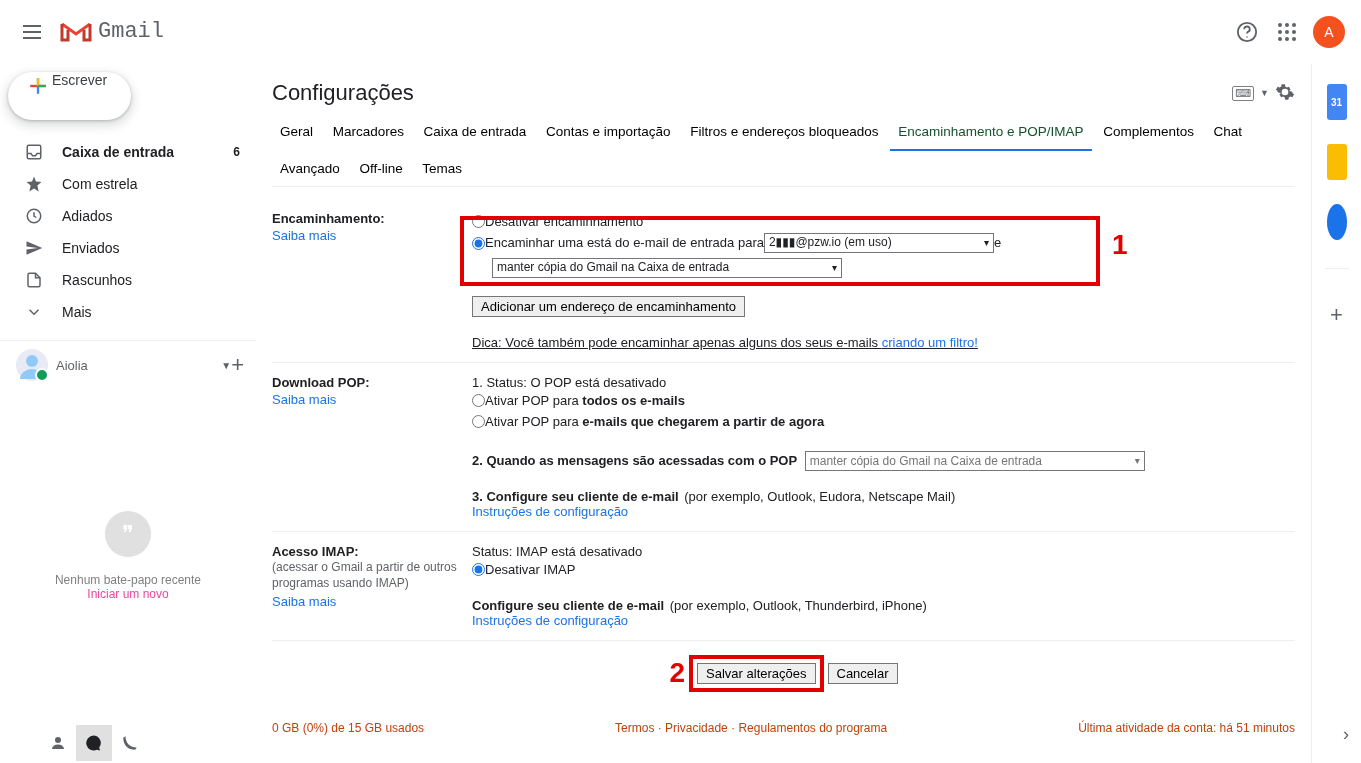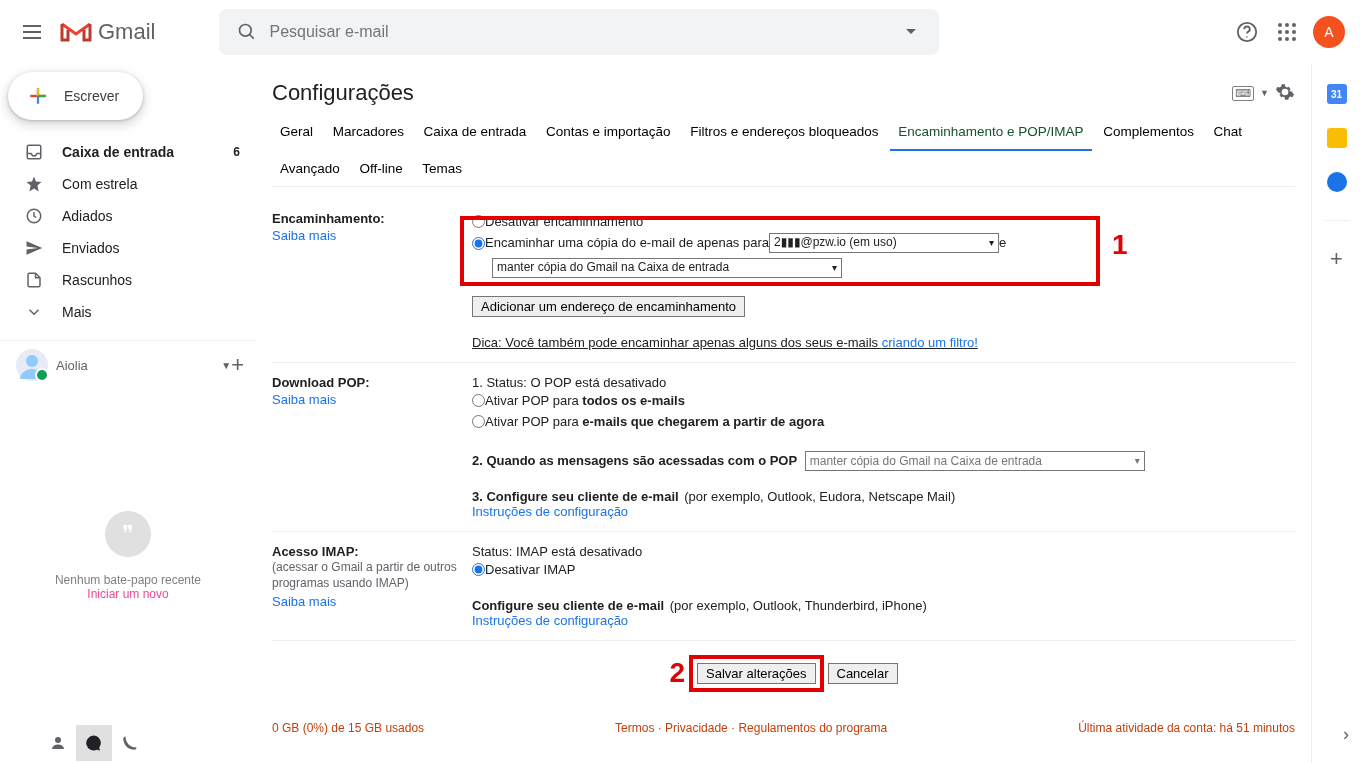--- a/index.html
+++ b/index.html
@@ -7,34 +7,34 @@
   a { text-decoration:none; }
   
   .header { height:64px; display:flex; align-items:center; padding:0 16px 0 8px; border-bottom:1px solid transparent; }
   .menu-btn { width:48px; height:48px; display:flex; align-items:center; justify-content:center; border-radius:50%; cursor:pointer;}
   .menu-icon { width:18px; height:2px; background:#5f6368; position:relative; }
   .menu-icon::before, .menu-icon::after { content:""; position:absolute; left:0; width:18px; height:2px; background:#5f6368; }
   .menu-icon::before { top:-6px; } .menu-icon::after { top:6px; }
   .logo { display:flex; align-items:center; margin-left:4px; cursor:pointer; }
   .logo-m { width:32px; height:24px; position:relative; margin-right:6px;}
   .logo-m svg { width:32px; height:24px;}
-  .logo-text { font-size:22px; color:#5f6368; font-family: Liberation Sans, sans-serif;}
+  .logo-text { font-size:22px; color:#5f6368; font-family: Liberation Mono, monospace;}
   .search-wrap { margin-left:64px; width:720px; }
   .search-box { height:46px; background:#f1f3f4; border-radius:8px; display:flex; align-items:center; padding:0 8px;}
   .search-btn, .search-drop { width:40px; height:40px; display:flex; align-items:center; justify-content:center; color:#5f6368; border-radius:50%; cursor:pointer;}
   .search-input { flex:1; border:none; background:transparent; outline:none; font-size:16px; color:#5f6368;}
   .header-right { margin-left:auto; display:flex; align-items:center;}
   .icon-btn { width:40px; height:40px; display:flex; align-items:center; justify-content:center; border-radius:50%; cursor:pointer; color:#5f6368;}
   .apps-grid { display:grid; grid-template-columns:repeat(3,4px); grid-template-rows:repeat(3,4px); gap:3px;}
   .apps-grid span { width:4px; height:4px; background:#5f6368; border-radius:50%;}
   .avatar { width:32px; height:32px; background:#f4511e; color:#fff; border-radius:50%; display:flex; align-items:center; justify-content:center; font-weight:500; font-size:14px; margin-left:6px; cursor:pointer;}
   
   .body { display:flex; height:calc(100% - 64px); }
   .sidebar { width:256px; padding-top:8px; flex:none; display:flex; flex-direction:column;}
-  .compose { margin-left:8px; background:#fff; border:none; height:48px; padding:0 24px 0 16px; border-radius:24px; box-shadow:0 1px 3px rgba(60,64,67,.3),0 4px 8px 3px rgba(60,64,67,.15); display:inline-flex; align-items:center; gap:12px; font-size:14px; color:#3c4043; cursor:pointer; width:auto;}
+  .compose { margin-left:8px; background:#fff; border:none; height:48px; padding:0 24px 0 16px; border-radius:24px; box-shadow:0 1px 3px rgba(60,64,67,.3),0 4px 8px 3px rgba(60,64,67,.15); display:inline-flex; align-items:flex-start; font-size:14px; color:#3c4043; cursor:pointer; width:auto;}
   .nav-list { margin-top:16px;}
   .nav-item { height:32px; display:flex; align-items:center; padding-left:24px; padding-right:16px; border-radius:0 16px 16px 0; cursor:pointer; color:#202124;}
   .nav-item.active { font-weight:700;}
   .nav-ico { width:20px; height:20px; margin-right:18px; color:#5f6368; display:flex; align-items:center; justify-content:center;}
   .nav-label { font-size:14px; flex:1; white-space:nowrap; overflow:hidden; text-overflow:ellipsis;}
   .nav-count { font-size:12px; color:#202124; font-weight:700;}
   .h-user { display:flex; align-items:center; padding:8px 12px 8px 16px; position:relative; border-top:1px solid #eee; margin-top:12px;}
   .h-user-av { width:32px; height:32px; border-radius:50%; background:#e8eaf6; position:relative;}
   .h-user-av::after { content:""; position:absolute; right:-1px; bottom:-1px; width:10px; height:10px; border-radius:50%; background:#0f9d58; border:2px solid #fff;}
   .h-user-name { font-size:13px; color:#5f6368; margin-left:8px; flex:1;}
@@ -64,21 +64,21 @@
   .select-fake { border:1px solid #767676; height:20px; display:inline-flex; align-items:center; justify-content:space-between; padding:0 4px 0 4px; font-size:12px; background:#fff; cursor:pointer; position:relative;}
   .select-fake::after { content:"▾"; font-size:10px; margin-left:6px;}
   .btn-old { border:1px solid #767676; background:#efefef; padding:2px 8px; font-size:13px; cursor:pointer;}
   .link { color:#1a73e8; cursor:pointer;}
   .redbox { position:absolute; border:4px solid #e30000; pointer-events:none;}
   .redlabel { font-size:28px; font-weight:700; color:#e30000; position:absolute;}
   .footer-row { display:flex; justify-content:space-between; padding:32px 0 0 0; color:#c2410c; font-size:12px;}
   .buttons-row { text-align:center; padding-top:16px; border-top:1px solid #eee; display:flex; align-items:center; justify-content:center; gap:12px; position:relative;}
   
   .rail { width:50px; border-left:1px solid #eee; display:flex; flex-direction:column; align-items:center; padding-top:20px; gap:24px;}
-  .rail-ico { width:20px; height:20px; border-radius:3px; cursor:pointer;}
+  .rail-ico { width:20px; height:36px; border-radius:3px; cursor:pointer;}
   .rail-sep { border-top:1px solid #eee; width:24px; margin:4px 0;}
   .chevron { position:fixed; right:12px; bottom:18px; color:#5f6368; cursor:pointer; font-size:18px;}
   b { font-weight:700; }
   .bold { font-weight:400; }
   input[type=radio]{ accent-color:#1a73e8; margin:0;}
 </style>
 </head>
 <body>
 
 <div class="header">
@@ -87,36 +87,20 @@
     </div>
   <div class="logo">
     <div class="logo-m">
       <svg viewBox="0 0 32 24">
           <path d="M2 4 L16 14 L30 4" fill="none" stroke="#ea4335" stroke-width="3"></path>
           <path d="M2 4 L2 20 L8 20 L8 10" fill="none" stroke="#c0392b" stroke-width="3"></path>
           <path d="M30 4 L30 20 L24 20 L24 10" fill="none" stroke="#c0392b" stroke-width="3"></path>
         </svg>
     </div>
     <span class="logo-text">Gmail</span>
-  </div>
-  <div class="search-wrap">
-    <div class="search-box">
-      <div class="search-btn">
-        <svg width="20" height="20" viewBox="0 0 24 24" fill="none" stroke="#5f6368" stroke-width="2">
-            <circle cx="10" cy="10" r="7"></circle>
-            <line x1="20" y1="20" x2="15" y2="15"></line>
-          </svg>
-      </div>
-      <input class="search-input" placeholder="Pesquisar e-mail" style="">
-      <div class="search-drop">
-        <svg width="12" height="12" viewBox="0 0 12 12">
-            <path d="M1 3 L6 8 L11 3" fill="#5f6368"></path>
-          </svg>
-      </div>
-    </div>
   </div>
   <div class="header-right">
     <div class="icon-btn">
       <svg width="22" height="22" viewBox="0 0 24 24" fill="none" stroke="#5f6368" stroke-width="2">
           <circle cx="12" cy="12" r="10"></circle>
           <path d="M9 9a3 3 0 1 1 4 2.8c-.8.4-1 1-1 1.7"></path>
           <circle cx="12" cy="17.5" r="0.8" fill="#5f6368" stroke="none"></circle>
         </svg>
     </div>
     <div class="icon-btn">
@@ -262,21 +246,21 @@
         <span>Encaminhamento:</span>
         <a class="learn">Saiba mais</a>
       </div>
       <div class="sec-body" style="position:relative;">
         <div class="radio-row">
           <input type="radio" name="fwd" style="">
           <span>Desativar encaminhamento</span>
         </div>
         <div class="radio-row" style="flex-wrap:wrap;">
           <input type="radio" name="fwd" checked="" style="">
-          <span>Encaminhar uma cópia do e-mail de apenas para</span>
+          <span>Encaminhar uma está do e-mail de entrada para</span>
           <span class="select-fake" style="width:230px;">2▮▮▮@pzw.io (em uso)</span>
           <span>e</span>
           <div style="width:100%;padding-left:20px;margin-top:2px;">
             <span class="select-fake" style="width:350px;">manter cópia do Gmail na Caixa de entrada</span>
           </div>
         </div>
         <div style="margin-top:18px;">
           <button class="btn-old">Adicionar um endereço de encaminhamento</button>
         </div>
         <div style="margin-top:18px;text-decoration:underline;">

